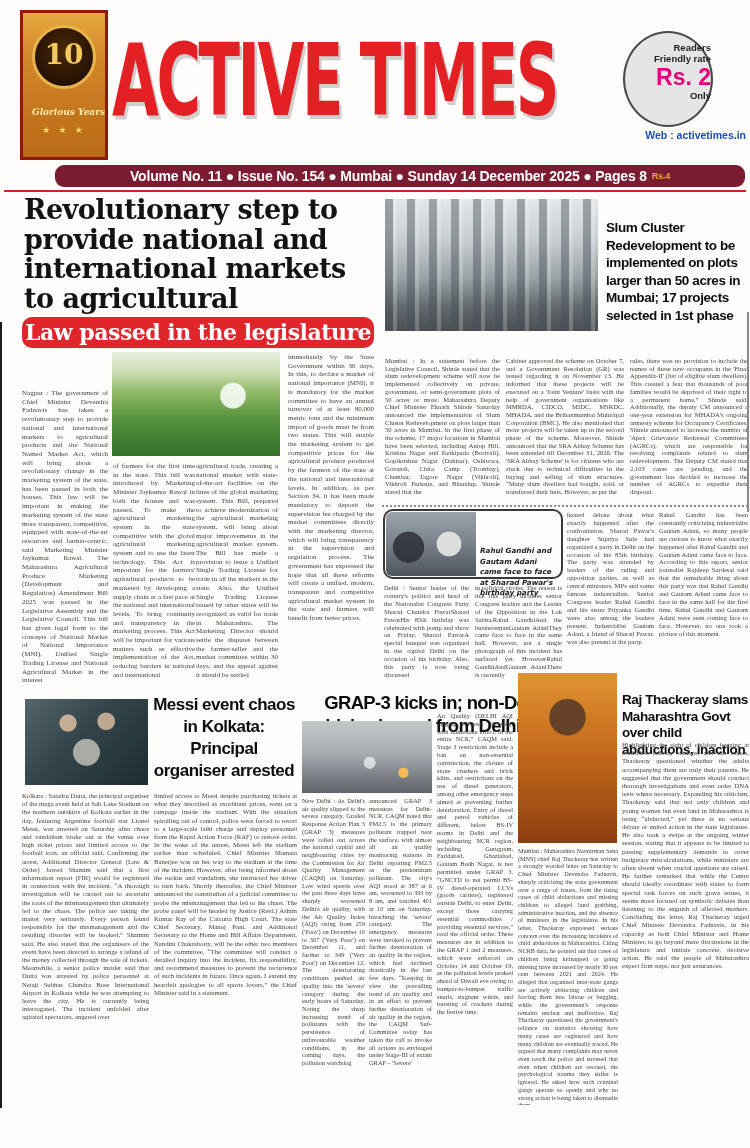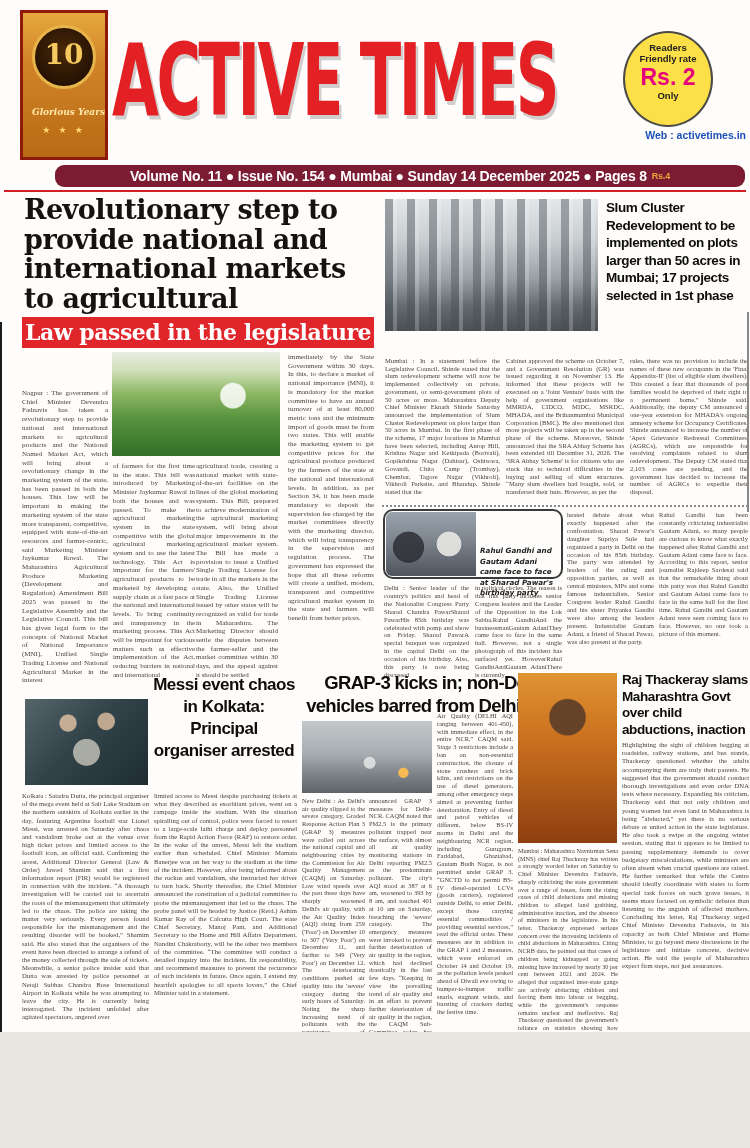--- a/index.html
+++ b/index.html
@@ -1,53 +1,53 @@
 <!DOCTYPE html>
 <html><head>
 <meta charset="utf-8">
 <style>
   html,body{margin:0;padding:0;background:#e9e7e2;}
-  .page{position:relative;width:750px;height:1032px;margin:0 auto;background:#fefdfb;overflow:hidden;
+  .page{position:relative;width:750px;height:1148px;margin:0 auto;background:#fefdfb;overflow:hidden;
         font-family:"Liberation Serif",serif;}
   .abs{position:absolute;}
 
   
   .logo-box{left:20px;top:10px;width:88px;height:150px;background:linear-gradient(180deg,#e6a83e 0%,#d08427 35%,#b96a15 100%);
             border:3px solid #8f1a0a;box-sizing:border-box;}
   .logo-badge{margin:12px auto 0;width:58px;height:58px;border-radius:50%;
               background:radial-gradient(circle at 50% 40%,#4a2a08 0%,#241003 75%);
               border:3px solid #e8b54a;color:#f5c95e;font:bold 28px/54px "DejaVu Serif",serif;text-align:center;}
   .logo-ribbon{margin-top:18px;text-align:right;font:italic bold 9px "DejaVu Serif",serif;color:#ffe9a8;}
   .logo-stars{text-align:center;color:#ffd76e;font-size:9px;letter-spacing:3px;margin-top:8px;}
   .masthead-title{left:112px;top:30px;width:510px;font-family:"DejaVu Sans",sans-serif;font-weight:bold;
                   font-size:74px;line-height:1;color:#e32023;letter-spacing:-3px;white-space:nowrap;
                   transform:scale(0.82,1.35);transform-origin:left top;text-shadow:3px 3px 0 rgba(0,0,0,0.18);}
   .price-oval{left:623px;top:31px;width:90px;height:96px;border-radius:50%;border:2px solid #4a4a4a;
-              background:#fde047;box-sizing:border-box;text-align:center;padding-top:9px;}
+              background:#e5e5e5;box-sizing:border-box;text-align:right;padding-top:9px;}
   .pb-line{font:bold 9.5px "Liberation Sans",sans-serif;color:#222;}
   .pb-price{font:bold 23px/26px "Liberation Sans",sans-serif;color:#e5007d;}
   .website{left:596px;top:129px;width:150px;text-align:right;font:bold 10.5px "Liberation Sans",sans-serif;color:#1b50b8;}
   .contact-line{left:152px;top:147px;width:598px;font:bold 11.5px "Liberation Sans",sans-serif;
                 color:#141414;letter-spacing:-0.3px;white-space:nowrap;}
 
   .volume-bar{left:55px;top:165px;width:690px;height:22px;background:#7b1c33;color:#fff;
               display:flex;align-items:center;justify-content:center;
               font:bold 14px "Liberation Sans",sans-serif;letter-spacing:-0.2px;white-space:nowrap;border-radius:9px;}
   .volume-price{color:#f0a23c;font-size:9px;margin-left:5px;font-weight:bold;}
   .red-rule{left:4px;top:190px;width:742px;height:2px;background:#d32027;}
 
   
   .col{font-family:"Liberation Serif",serif;text-align:justify;color:#473f37;overflow:hidden;}
-  .sans-head{font-family:"Liberation Sans",sans-serif;font-weight:bold;color:#0e0d0c;}
+  .sans-head{font-family:"Liberation Sans",sans-serif;font-weight:bold;color:#0e0d0c;margin-top:20px;}
 
   
   .lead-headline{left:24px;top:195px;width:352px;font-family:"DejaVu Serif",serif;font-weight:bold;
                  font-size:27px;line-height:1.1;letter-spacing:-0.5px;color:#151210;}
   .lead-banner{left:22px;top:317px;width:352px;height:31px;background:#e0252b;color:#fff;
-               font:bold 22px/31px "DejaVu Serif",serif;text-align:center;letter-spacing:-0.5px;}
+               font:bold 22px/31px "DejaVu Serif",serif;text-align:center;letter-spacing:-0.5px;border-radius:10px;}
   .agri-photo{left:112px;top:352px;width:168px;height:104px;
     background:radial-gradient(circle at 72% 42%,rgba(255,255,255,0.85) 0 9%,rgba(255,255,255,0) 10%),
                linear-gradient(180deg,#e8ece2 0%,#cfe0b8 18%,#8db763 40%,#55913c 65%,#33702a 100%);}
   .agri-c1{left:22px;top:353px;width:86px;height:338px;font-size:7px;line-height:8.7px;margin-top:36px;}
   .agri-c2{left:113px;top:462px;width:82px;height:229px;font-size:7px;line-height:8.7px;}
   .agri-c3{left:196px;top:462px;width:82px;height:229px;font-size:7px;line-height:8.7px;}
   .agri-c4{left:288px;top:353px;width:86px;height:338px;font-size:7px;line-height:8.7px;}
 
   
   .slum-photo{left:385px;top:199px;width:213px;height:132px;

